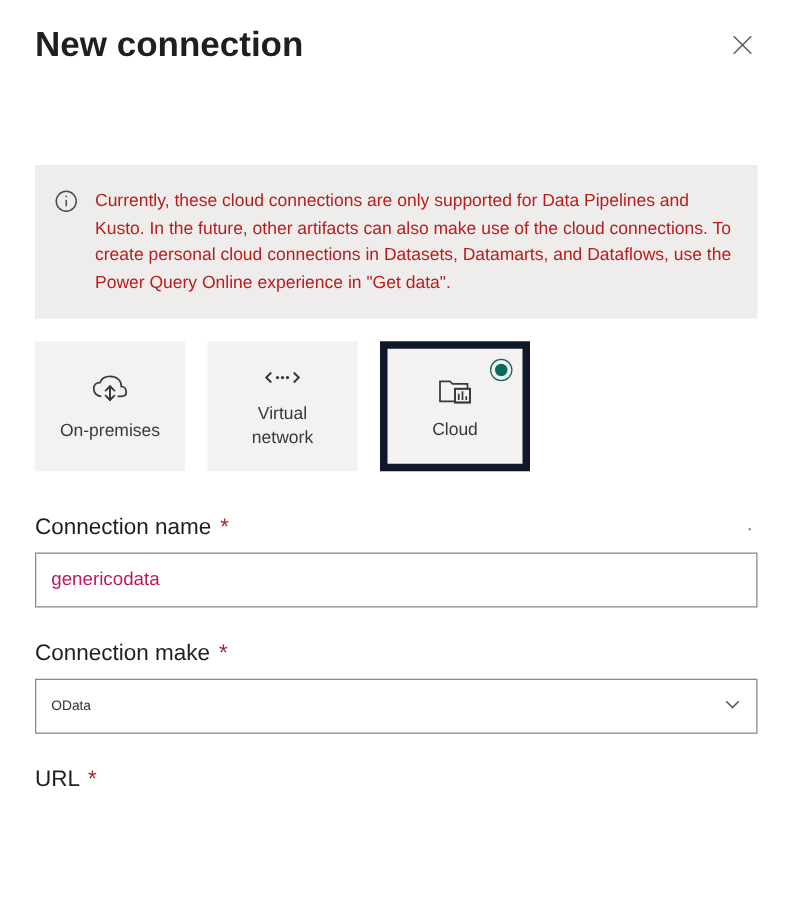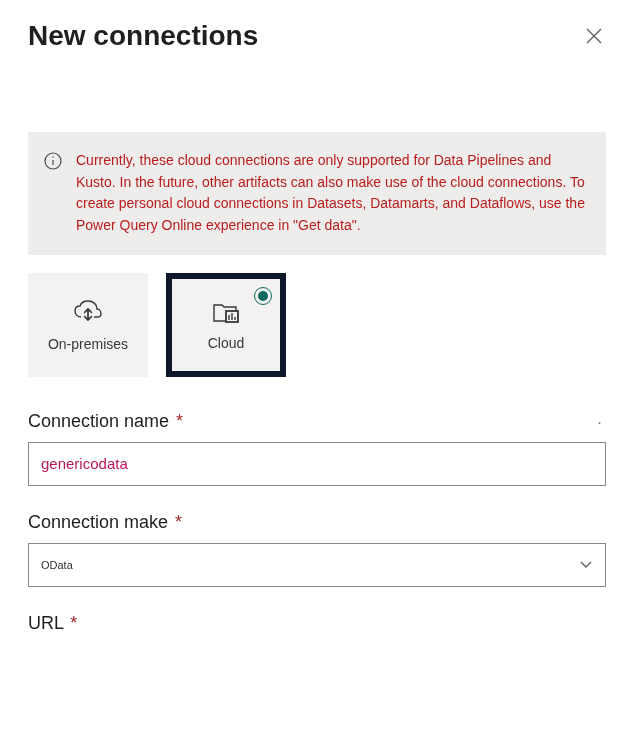--- a/index.html
+++ b/index.html
@@ -155,21 +155,21 @@
     .dot-indicator {
       color: #605e5c;
       font-size: 14px;
       padding-right: 4px;
     }
   </style>
 </head>
 <body>
 
 <div class="header">
-  <h1>New connections</h1>
+  <h1>New connection</h1>
   <div class="close-btn">
     <svg width="18" height="18" viewBox="0 0 18 18" fill="none" stroke="currentColor" stroke-width="1.2">
       <line x1="2" y1="2" x2="16" y2="16"></line>
       <line x1="16" y1="2" x2="2" y2="16"></line>
     </svg>
   </div>
 </div>
 
 <div class="info-banner">
   <div class="info-icon">
@@ -189,20 +189,32 @@
         <path d="M9 18 C5 18 3 15 3 12 C3 9 5 7 8 7 C9 4 12 2 16 2 C21 2 25 5 25 10 C28 10 29 13 29 15 C29 17 27 18 25 18 L22 18"></path>
         <path d="M16 10 L16 21 M12 17 L16 21 L20 17 M16 21 L16 10 M12 14 L16 10 L20 14" stroke-width="1.3"></path>
         <path d="M16 10 L16 21" stroke-width="1.4"></path>
         <path d="M13 18 L16 21 L19 18" stroke-width="1.4"></path>
         <path d="M13 13 L16 10 L19 13" stroke-width="1.4"></path>
       </svg>
     </div>
     <div class="tile-label">On-premises</div>
   </div>
 
+  <div class="tile">
+    <div class="tile-icon">
+      <svg width="30" height="16" viewBox="0 0 30 16" fill="none" stroke="currentColor" stroke-width="1.6">
+        <path d="M6 4 L2 8 L6 12"></path>
+        <path d="M24 4 L28 8 L24 12"></path>
+        <circle cx="11" cy="8" r="1.3" fill="currentColor" stroke="none"></circle>
+        <circle cx="15" cy="8" r="1.3" fill="currentColor" stroke="none"></circle>
+        <circle cx="19" cy="8" r="1.3" fill="currentColor" stroke="none"></circle>
+      </svg>
+    </div>
+    <div class="tile-label">Virtual network</div>
+  </div>
 
   <div class="tile selected">
     <div class="radio-indicator"></div>
     <div class="tile-icon">
       <svg width="30" height="26" viewBox="0 0 30 26" fill="none" stroke="currentColor" stroke-width="1.4">
         <path d="M3 7 L3 23 L25 23 L25 9 L13 9 L11 7 Z"></path>
         <rect x="15" y="13" width="12" height="11" fill="#f3f2f1"></rect>
         <rect x="15" y="13" width="12" height="11"></rect>
         <line x1="18" y1="22" x2="18" y2="17"></line>
         <line x1="21" y1="22" x2="21" y2="15"></line>

